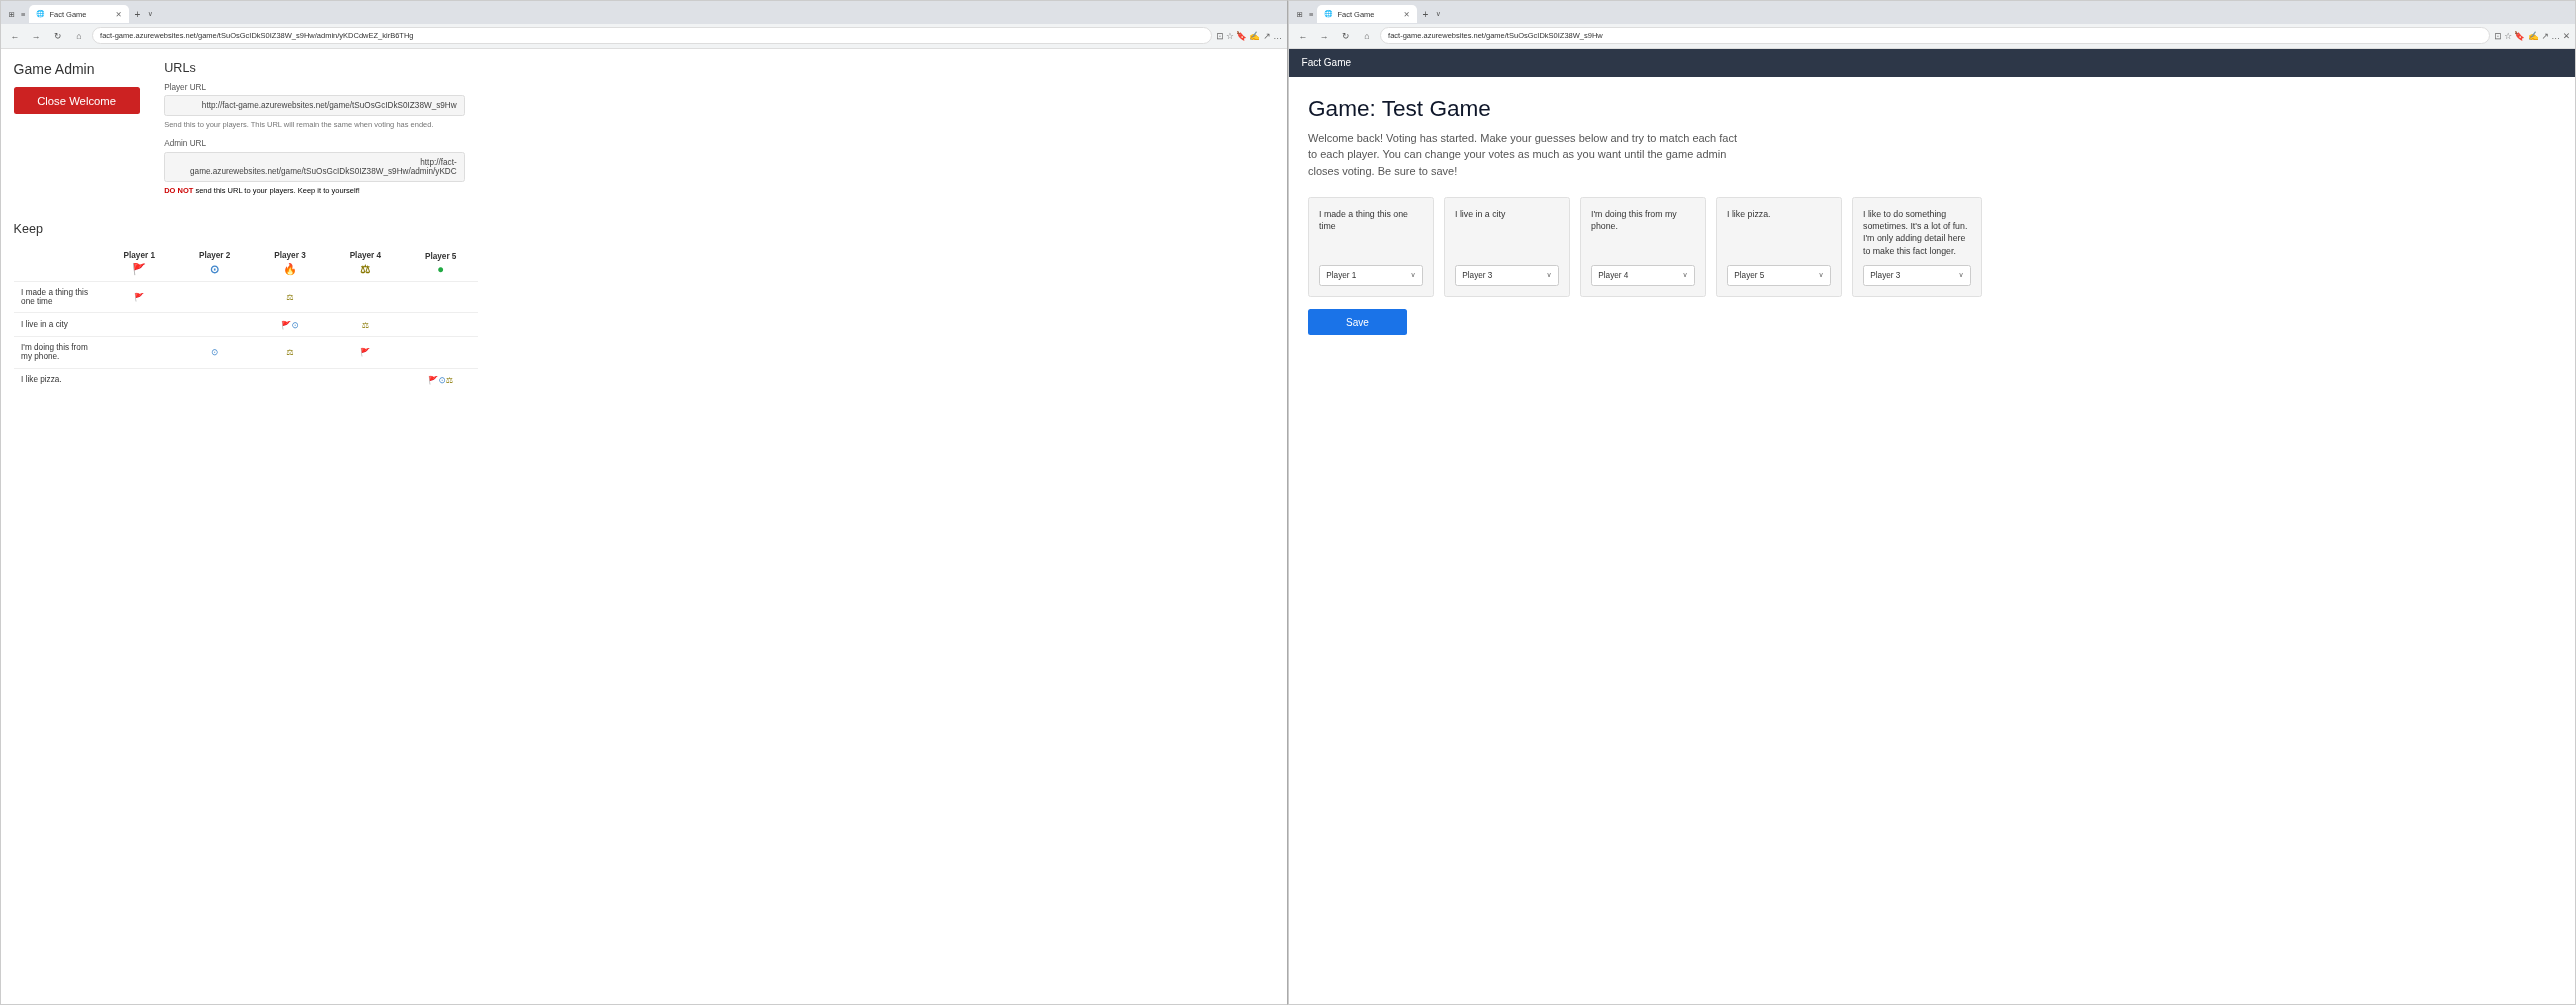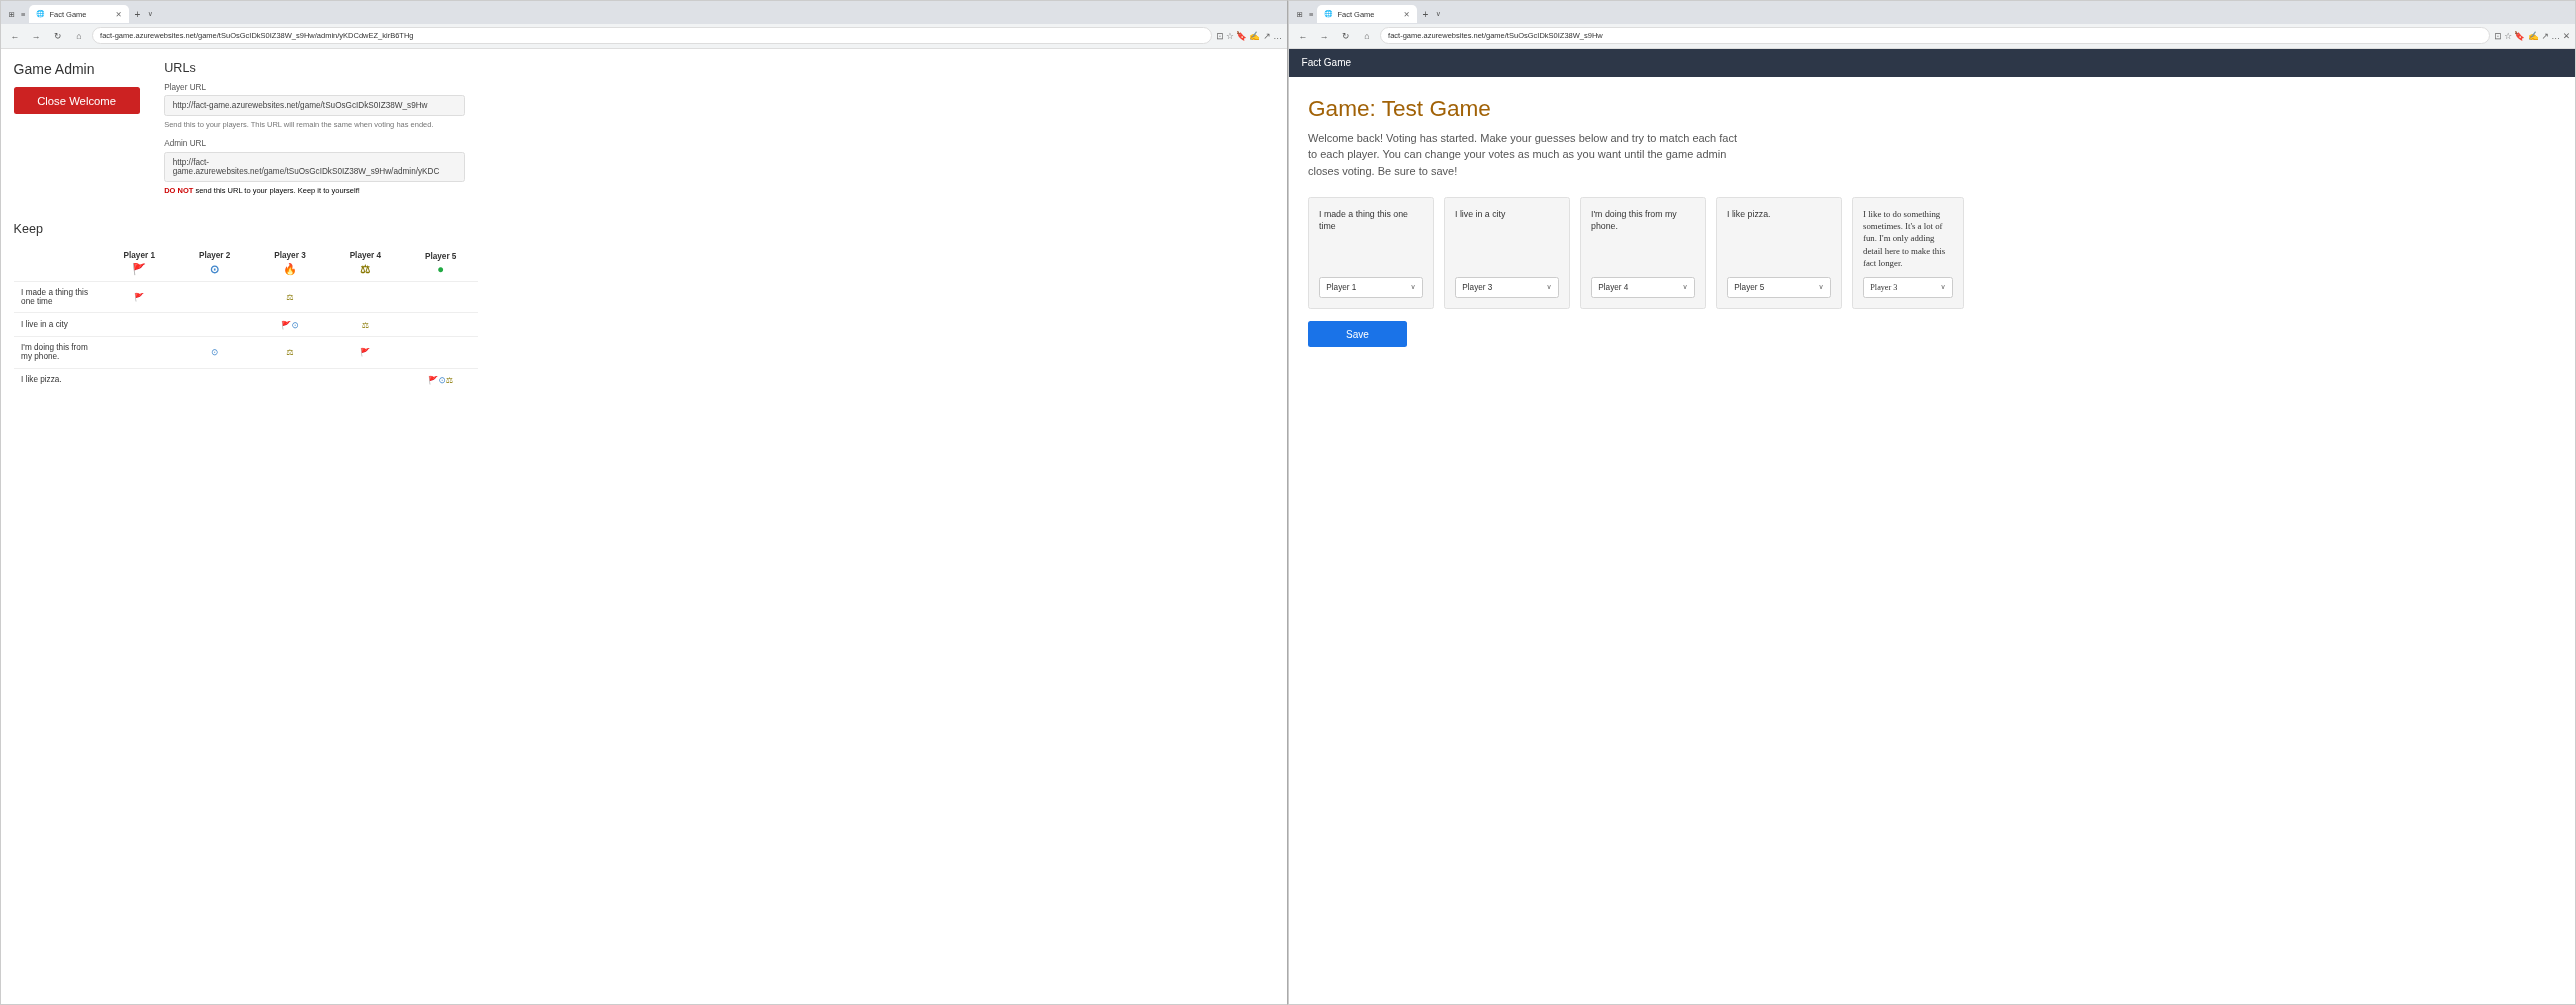--- a/index.html
+++ b/index.html
@@ -27,21 +27,21 @@
 
     
     .page-content { flex: 1; overflow-y: auto; background: #fff; }
 
     
     .admin-panel { padding: 12.6px; max-width: 490px; }
     .page-title { font-size: 14px; font-weight: 300; color: #333; margin-bottom: 10px; }
     .close-voting-btn { background: #cc2222; color: #fff; border: none; border-radius: 2.5px; padding: 7.5px 15px; font-size: 11.3px; cursor: pointer; width: 126px; margin-bottom: 15px; font-weight: 500; }
     .urls-title { font-size: 12.6px; font-weight: 400; color: #333; margin-bottom: 7.5px; }
     .url-label { font-size: 8.2px; color: #555; margin-bottom: 3.8px; }
-    .url-box { background: #f5f5f5; border: 0.6px solid #ddd; border-radius: 2.5px; padding: 5px 7.5px; font-size: 8.2px; color: #444; margin-bottom: 3.8px; width: 301px; }
+    .url-box { background: #f5f5f5; border: 0.6px solid #ddd; border-radius: 2.5px; padding: 5px 7.5px; font-size: 8.2px; color: #444; margin-bottom: 3.8px; width: 301px; text-align: right; }
     .url-hint { font-size: 7.5px; color: #777; margin-bottom: 10px; }
     .url-warning { font-size: 7.5px; margin-bottom: 2.5px; }
     .url-warning .do-not { color: #cc0000; font-weight: bold; }
 
     .votes-section { margin-top: 25px; }
     .votes-title { font-size: 12.6px; font-weight: 400; color: #333; margin-bottom: 10px; }
 
     .votes-table { width: 100%; border-collapse: collapse; font-size: 8.2px; }
     .votes-table th { font-weight: 600; text-align: center; padding: 5px 7.5px; color: #333; }
     .votes-table th:first-child { text-align: left; width: 88px; }
@@ -49,21 +49,21 @@
     .votes-table td:first-child { text-align: left; font-size: 8.2px; color: #333; width: 88px; }
     .player-header { display: flex; flex-direction: column; align-items: center; gap: 2.5px; }
     .player-icon { font-size: 11.3px; }
     .icon-flag { color: #cc2222; }
     .icon-circle { color: #4488cc; }
     .icon-flame { color: #cc4400; }
     .icon-scale { color: #887700; }
     .icon-green { color: #22aa44; }
     .game-header { background: #2d3748; color: #fff; padding: 8.8px 12.6px; font-size: 10px; font-weight: 400; }
     .game-body { padding: 19px 19px; overflow-y: auto; }
-    .game-title { font-size: 22.6px; font-weight: 300; color: #a16207; margin-bottom: 7.5px; }
+    .game-title { font-size: 22.6px; font-weight: 300; color: #0f172a; margin-bottom: 7.5px; }
     .game-subtitle { font-size: 11px; color: #555; margin-bottom: 17.6px; line-height: 1.5; max-width: 439px; }
 
     .facts-grid { display: flex; flex-wrap: wrap; gap: 10px; }
     .fact-card { background: #f5f5f5; border: 0.6px solid #e0e0e0; border-radius: 2.5px; padding: 10px; width: 126px; display: flex; flex-direction: column; gap: 7.5px; }
     .fact-card.wide { width: 138px; }
     .fact-text { font-size: 8.8px; color: #333; line-height: 1.4; flex: 1; }
     .player-select { border: 0.6px solid #ccc; border-radius: 2.5px; padding: 5px 6.3px; font-size: 8.2px; color: #333; background: #fff; width: 100%; display: flex; align-items: center; justify-content: space-between; cursor: pointer; }
     .select-chevron { color: #666; font-size: 7px; }
 
     .save-btn { background: #1a73e8; color: #fff; border: none; border-radius: 2.5px; padding: 7.5px 38px; font-size: 10px; cursor: pointer; margin-top: 12.6px; }
@@ -267,21 +267,21 @@
             <span class="select-chevron">∨</span>
           </div>
         </div>
         <div class="fact-card">
           <p class="fact-text">I like pizza.</p>
           <div class="player-select">
             <span>Player 5</span>
             <span class="select-chevron">∨</span>
           </div>
         </div>
-        <div class="fact-card wide" style="width:112px;font-family:Liberation Serif, serif;">
+        <div class="fact-card wide" style="width:130px;">
           <p class="fact-text">I like to do something sometimes. It's a lot of fun. I'm only adding detail here to make this fact longer.</p>
           <div class="player-select">
             <span>Player 3</span>
             <span class="select-chevron">∨</span>
           </div>
         </div>
       </div>
 
       <button class="save-btn">Save</button>
     </div>

